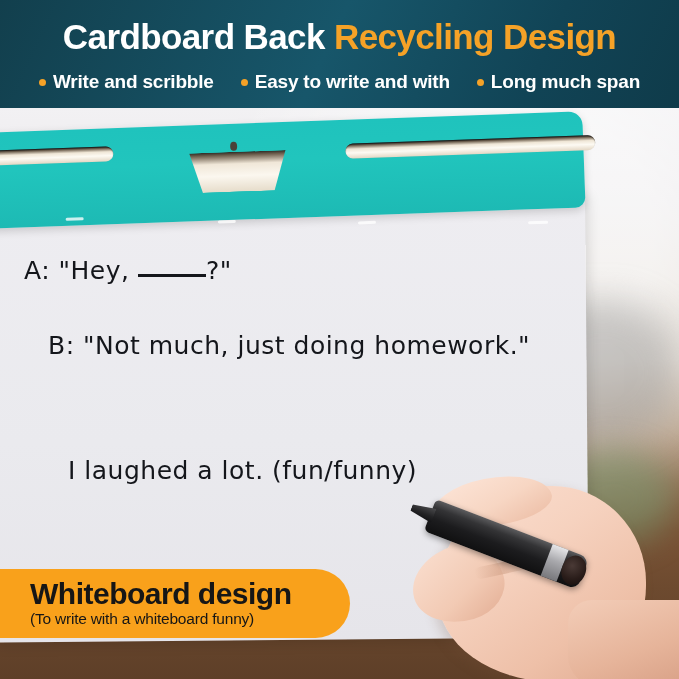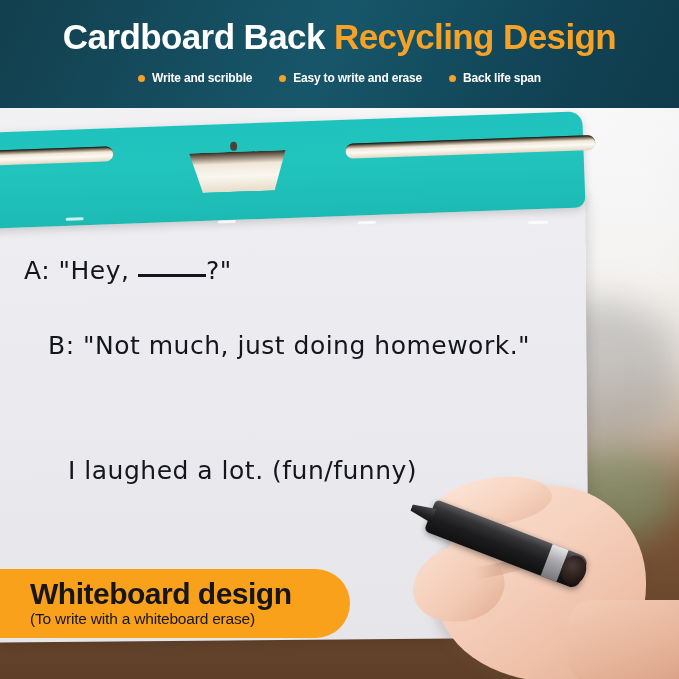--- a/index.html
+++ b/index.html
@@ -27,21 +27,21 @@
   .bullets{
     position:absolute;left:0;right:0;top:71px;
     display:flex;justify-content:center;align-items:center;gap:27px;
     white-space:nowrap;
   }
   .bullet{display:flex;align-items:center;gap:7px;}
   .dot{
     width:7px;height:7px;border-radius:50%;background:#f5a227;flex:none;
   }
   .bullet-label{
-    color:#ffffff;font-size:12px;font-weight:bold;letter-spacing:-0.2px;
+    color:#ffffff;font-size:19px;font-weight:bold;letter-spacing:-0.2px;
   }
 
   
   .room{
     position:absolute;left:0;top:108px;width:679px;height:571px;
     background:
       radial-gradient(circle at 78% 22%, rgba(255,255,255,.55) 0 18%, rgba(255,255,255,0) 45%),
       linear-gradient(180deg,#f2f1f3 0%,#eceaec 16%,#e8e3de 30%,#d9cfc4 44%,
                       #b79f86 56%,#8d6a4c 66%,#7a5336 74%,#6d4a2f 84%,#5e3f28 100%);
   }
@@ -202,25 +202,25 @@
     <div class="header-title">
       <span class="t-white">Cardboard Back </span><span class="t-orange">Recycling Design</span>
     </div>
     <div class="bullets">
       <div class="bullet">
         <span class="dot"></span>
         <span class="bullet-label">Write and scribble</span>
       </div>
       <div class="bullet">
         <span class="dot"></span>
-        <span class="bullet-label">Easy to write and erase</span>
+        <span class="bullet-label">Easy to write and with</span>
       </div>
       <div class="bullet">
         <span class="dot"></span>
-        <span class="bullet-label">Back life span</span>
+        <span class="bullet-label">Long much span</span>
       </div>
     </div>
   </div>
 
   <div class="board-sheet"></div>
 
   <div class="teal-wrap">
     <div class="teal">
       <div class="slot slot-left"></div>
       <div class="slot slot-right"></div>
@@ -247,16 +247,16 @@
     <div class="knuckle"></div>
     <div class="marker">
       <div class="nib"></div>
       <div class="marker-band"></div>
       <div class="marker-cap"></div>
     </div>
   </div>
 
   <div class="pill">
     <div class="pill-title">Whiteboard design</div>
-    <div class="pill-sub">(To write with a whiteboard erase)</div>
+    <div class="pill-sub">(To write with a whiteboard funny)</div>
   </div>
 
 </div>
 
 </body></html>

